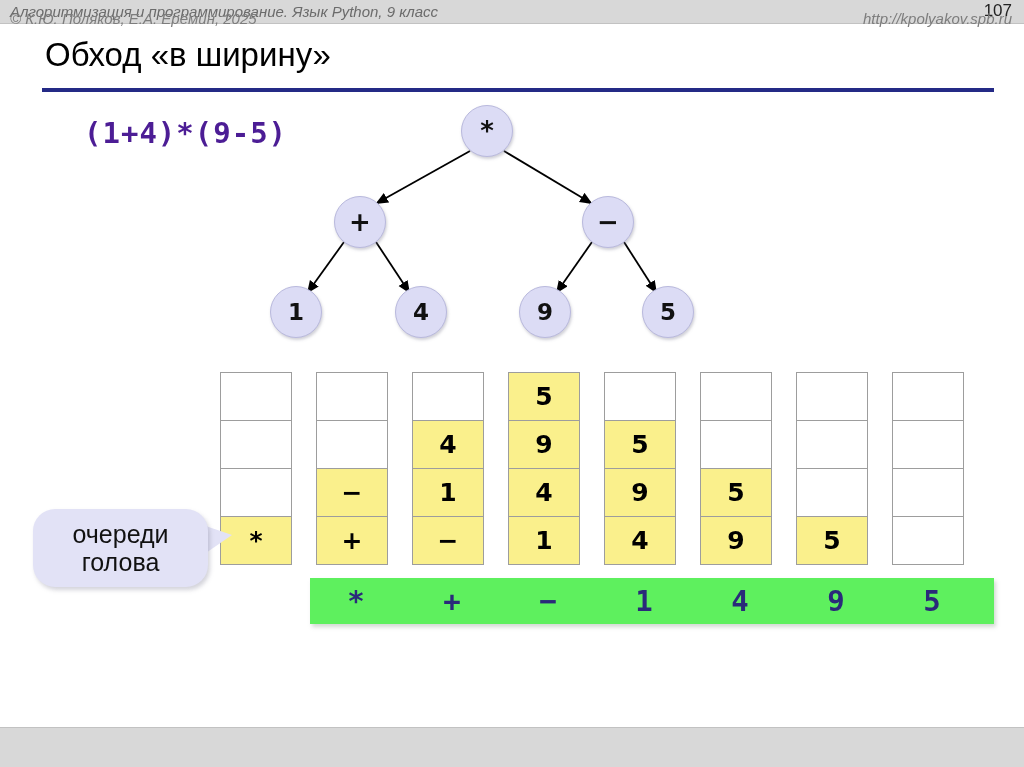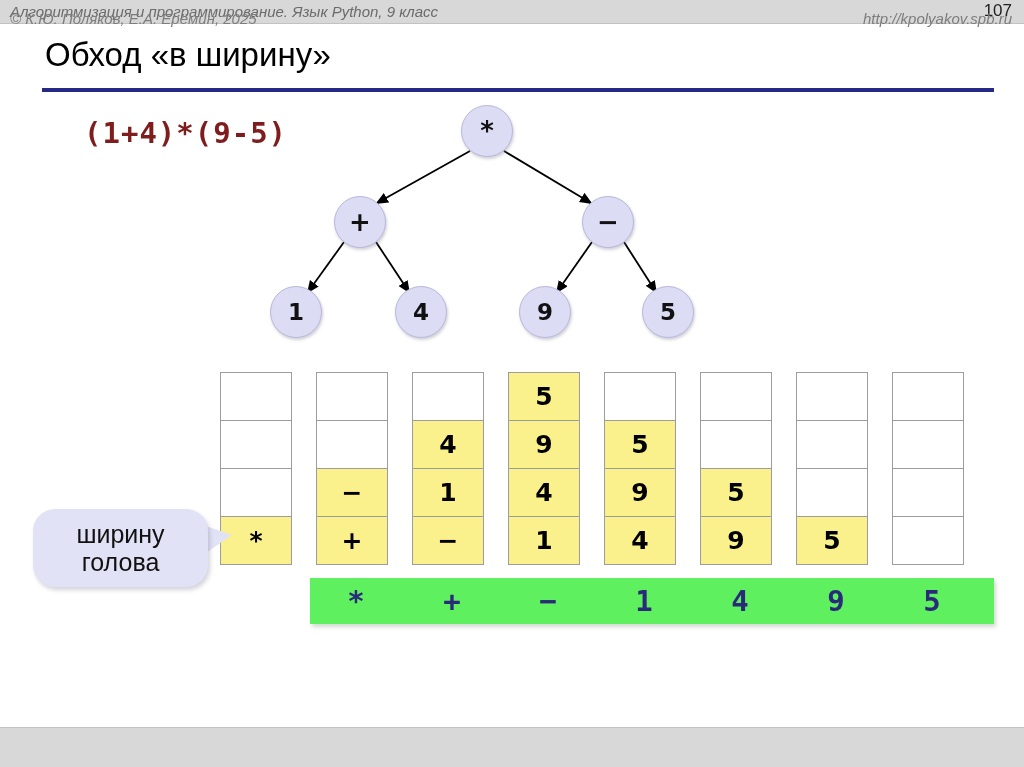--- a/index.html
+++ b/index.html
@@ -50,21 +50,21 @@
     position: absolute; left: 42px; top: 88px;
     width: 952px; height: 4px;
     background: #242a86;
   }
 
   
   #expression {
     position: absolute; left: 84px; top: 116px;
     font-family: "DejaVu Sans Mono", monospace;
     font-size: 29px; font-weight: bold;
-    color: #7f1d1d;
+    color: #4c1d95;
     letter-spacing: 1px;
     white-space: nowrap;
   }
 
   
   #tree-area {
     position: absolute; left: 0; top: 0;
     width: 1024px; height: 360px;
     pointer-events: none;
   }
@@ -266,21 +266,21 @@
     <div class="queue-col" style="left: 892px; top: 372px;">
       <div class="queue-cell"></div>
       <div class="queue-cell"></div>
       <div class="queue-cell"></div>
       <div class="queue-cell"></div>
     </div>
   </div>
 
 <div id="callout-tail"></div>
 <div id="callout">
-  <div class="line">ширину</div>
+  <div class="line">очереди</div>
   <div class="line">голова</div>
 </div>
 
 <div id="output-bar">
     <div class="output-item" style="left: 10px;">*</div>
     <div class="output-item" style="left: 106px;">+</div>
     <div class="output-item" style="left: 202px;">−</div>
     <div class="output-item" style="left: 298px;">1</div>
     <div class="output-item" style="left: 394px;">4</div>
     <div class="output-item" style="left: 490px;">9</div>

